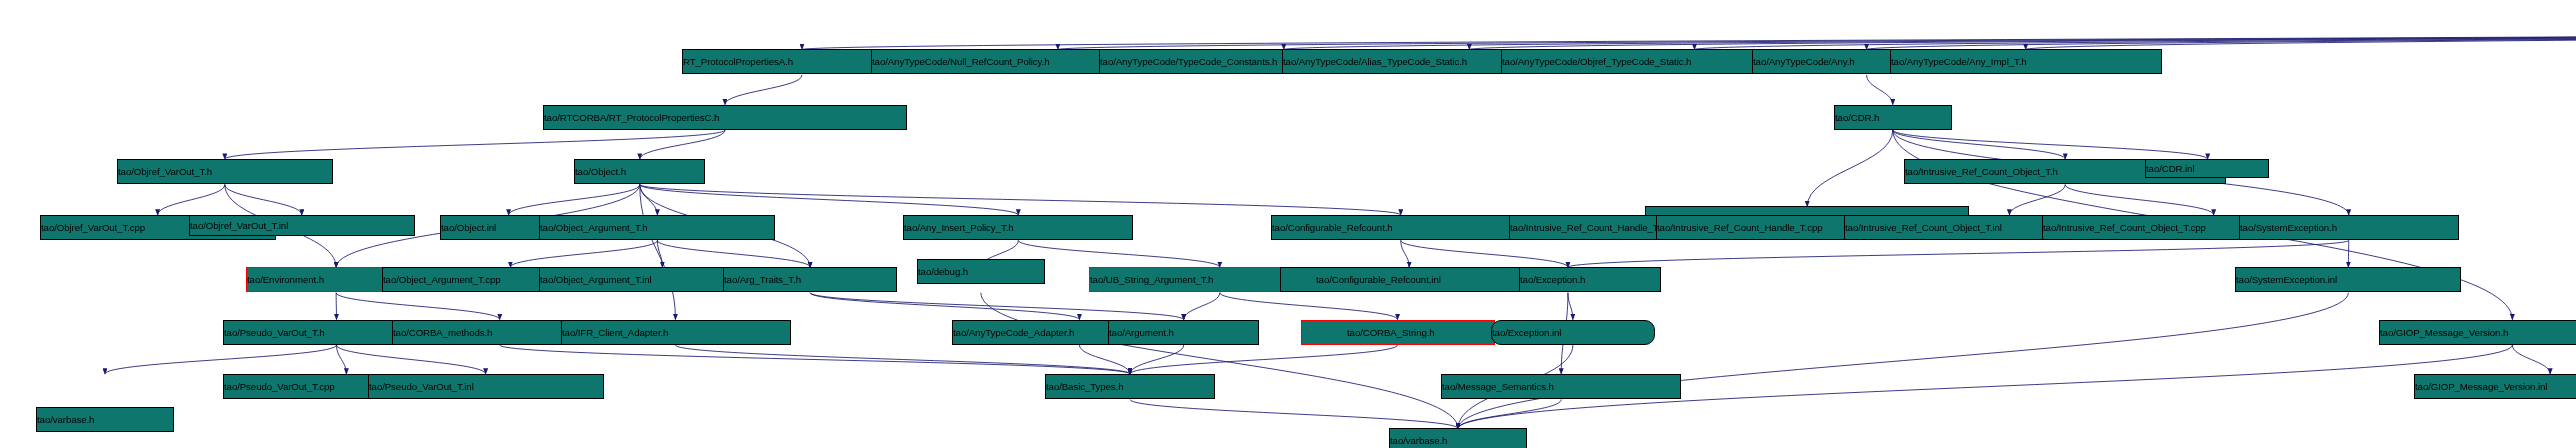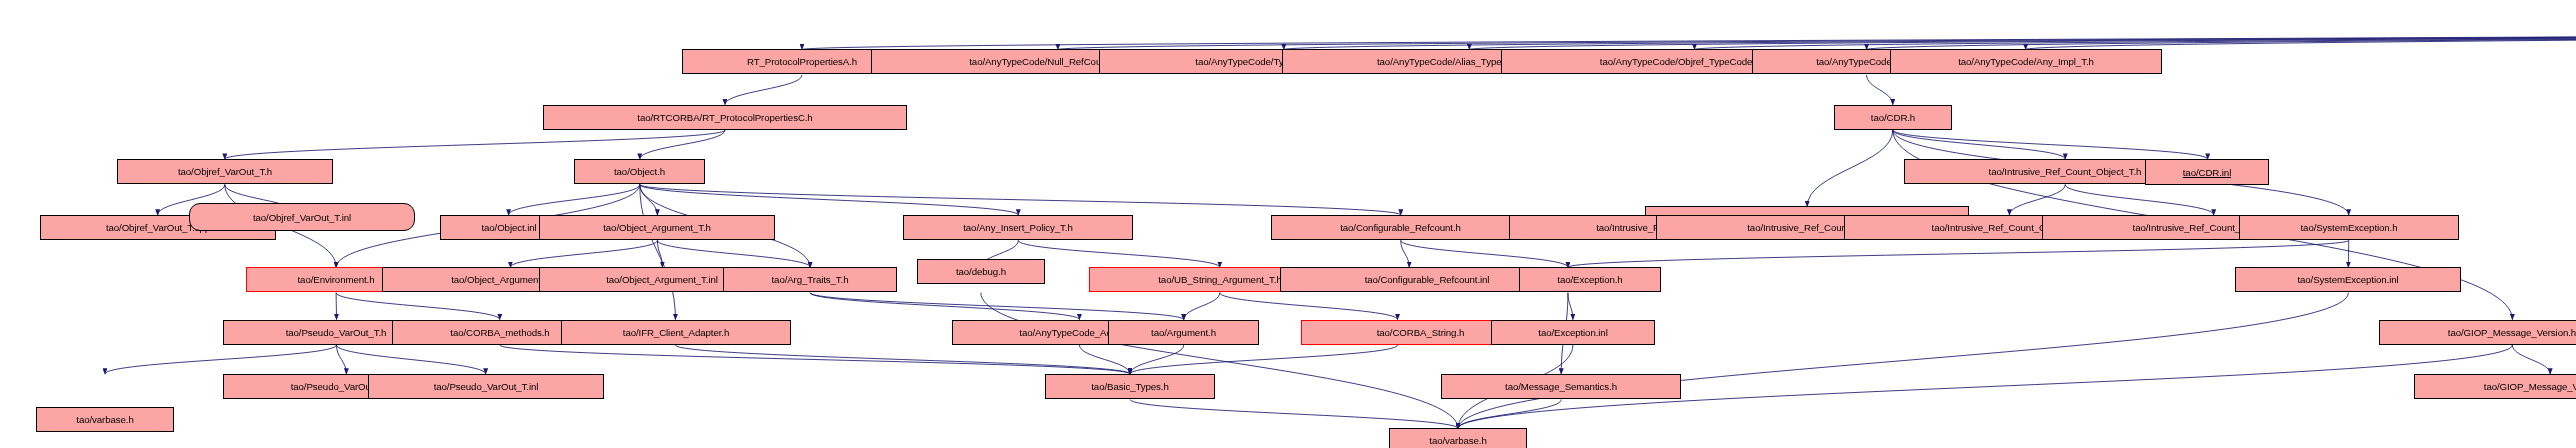--- a/index.html
+++ b/index.html
@@ -1,20 +1,20 @@
 <!DOCTYPE html>
 <html style="font-size:11.3px"><head>
 <meta charset="utf-8">
 <style>
   html,body{margin:0;padding:0;background:#ffffff;}
   #graph{position:relative;width:2576px;height:449px;background:#ffffff;
          font-family:"Liberation Sans", sans-serif;overflow:hidden;}
-  .node{position:absolute;box-sizing:border-box;background:#fca5a5;
+  .node{position:absolute;box-sizing:border-box;background:#0f766e;
         border:0.7px solid #000000;display:flex;align-items:center;
-        justify-content:center;white-space:nowrap;color:#000000;
+        justify-content:flex-start;white-space:nowrap;color:#000000;
         letter-spacing:-0.1px;}
   .node.red{border-color:#ff0000;}
   svg.edges{position:absolute;left:0;top:0;width:2576px;height:449px;
             pointer-events:none;}
   .lbl{overflow:hidden;text-overflow:clip;}
 </style>
 </head>
 <body>
 
 <div id="graph">
@@ -122,27 +122,27 @@
       </div>
       <div class="node" style="left: 574px; top: 159px; width: 131px; height: 25.4px; font-size: 9.7px;">
         <span class="lbl">tao/Object.h</span>
       </div>
       <div class="node" style="left: 1645px; top: 206px; width: 324px; height: 25.4px; font-size: 9.7px;">
         <span class="lbl">tao/Intrusive_Ref_Count_Handle_T.h</span>
       </div>
       <div class="node" style="left: 1904px; top: 159px; width: 322px; height: 25.4px; font-size: 9.7px;">
         <span class="lbl">tao/Intrusive_Ref_Count_Object_T.h</span>
       </div>
-      <div class="node" style="left: 2145px; top: 159px; width: 124px; height: 26px; font-size: 9.7px; text-decoration: underline;">
+      <div class="node" style="left: 2145px; top: 159px; width: 124px; height: 19px; font-size: 9.7px;">
         <span class="lbl">tao/CDR.inl</span>
       </div>
       <div class="node" style="left: 40px; top: 215px; width: 236px; height: 25.4px; font-size: 9.7px;">
         <span class="lbl">tao/Objref_VarOut_T.cpp</span>
       </div>
-      <div class="node" style="left: 189px; top: 203px; width: 226px; height: 28px; font-size: 9.7px; border-radius: 11px;">
+      <div class="node" style="left: 189px; top: 215px; width: 226px; height: 21px; font-size: 9.7px;">
         <span class="lbl">tao/Objref_VarOut_T.inl</span>
       </div>
       <div class="node" style="left: 440px; top: 215px; width: 138px; height: 25.4px; font-size: 9.7px;">
         <span class="lbl">tao/Object.inl</span>
       </div>
       <div class="node" style="left: 539px; top: 215px; width: 236px; height: 25.4px; font-size: 9.7px;">
         <span class="lbl">tao/Object_Argument_T.h</span>
       </div>
       <div class="node" style="left: 903px; top: 215px; width: 230px; height: 25.4px; font-size: 9.7px;">
         <span class="lbl">tao/Any_Insert_Policy_T.h</span>
@@ -203,21 +203,21 @@
       </div>
       <div class="node" style="left: 952px; top: 320px; width: 256px; height: 25.4px; font-size: 9.7px;">
         <span class="lbl">tao/AnyTypeCode_Adapter.h</span>
       </div>
       <div class="node" style="left: 1108px; top: 320px; width: 151px; height: 25.4px; font-size: 9.7px;">
         <span class="lbl">tao/Argument.h</span>
       </div>
       <div class="node red" style="left: 1301px; top: 320px; width: 194px; height: 25.4px; font-size: 9.7px; padding-left: 45px;">
         <span class="lbl">tao/CORBA_String.h</span>
       </div>
-      <div class="node" style="left: 1491px; top: 320px; width: 164px; height: 25.4px; font-size: 9.7px;">
+      <div class="node" style="left: 1491px; top: 320px; width: 164px; height: 25.4px; font-size: 9.7px; border-radius: 10px;">
         <span class="lbl">tao/Exception.inl</span>
       </div>
       <div class="node" style="left: 2379px; top: 320px; width: 266px; height: 25.4px; font-size: 9.7px;">
         <span class="lbl">tao/GIOP_Message_Version.h</span>
       </div>
       <div class="node" style="left: 36px; top: 374px; width: 138px; height: 25.4px; font-size: 9.7px; margin-top: 33px;">
         <span class="lbl">tao/varbase.h</span>
       </div>
       <div class="node" style="left: 223px; top: 374px; width: 246px; height: 25.4px; font-size: 9.7px;">
         <span class="lbl">tao/Pseudo_VarOut_T.cpp</span>

